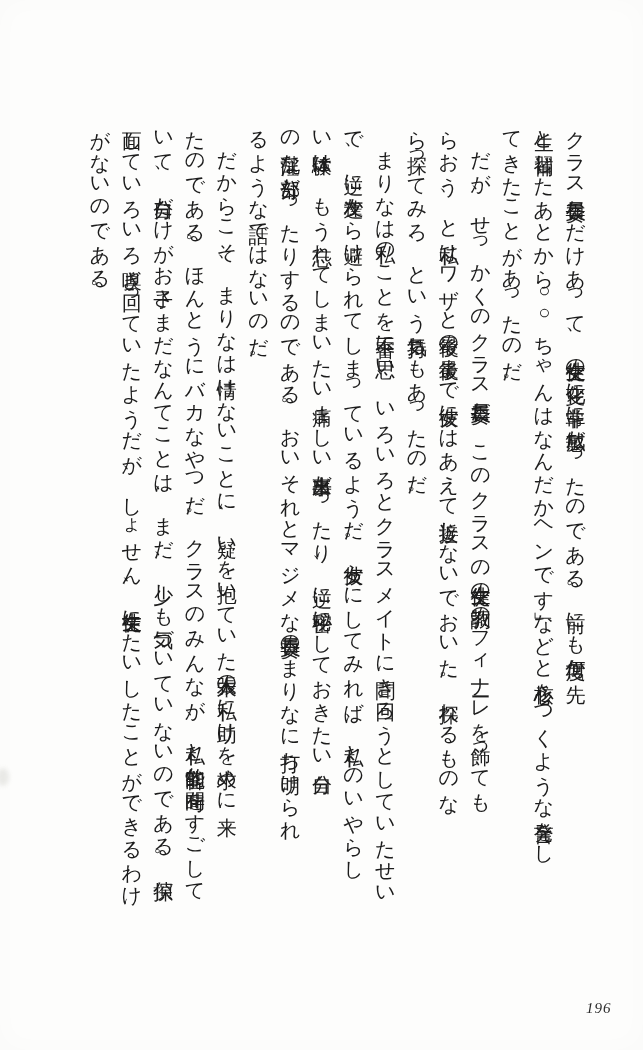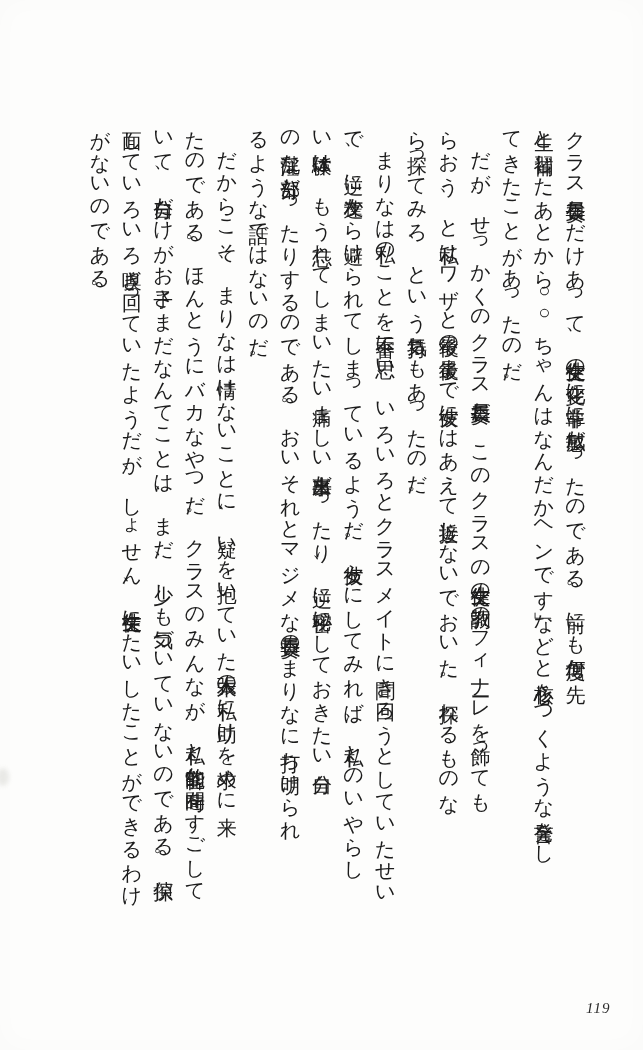--- a/index.html
+++ b/index.html
@@ -91,15 +91,15 @@
         <span class="line">るような話ではないのだ。</span>
       </p>
       <p class="para indent">
         <span class="line">だからこそ、まりなは情けないことに、疑いを抱いていた張本人の私に助けを求めに来</span>
         <span class="line">たのである。ほんとうにバカなやつだ。クラスのみんなが、私と官能的な時間をすごして</span>
         <span class="line">いて、自分だけがお子さまだなんてことは、まだ、少しも気づいていないのである。探偵</span>
         <span class="line">面していろいろ嗅ぎ回っていたようだが、しょせん、女生徒にたいしたことができるわけ</span>
         <span class="line">がないのである。</span>
       </p>
     </div>
-  <div class="page-number">119</div>
+  <div class="page-number">196</div>
   <div class="edge-smudge"></div>
 </div>
 
 </body></html>

